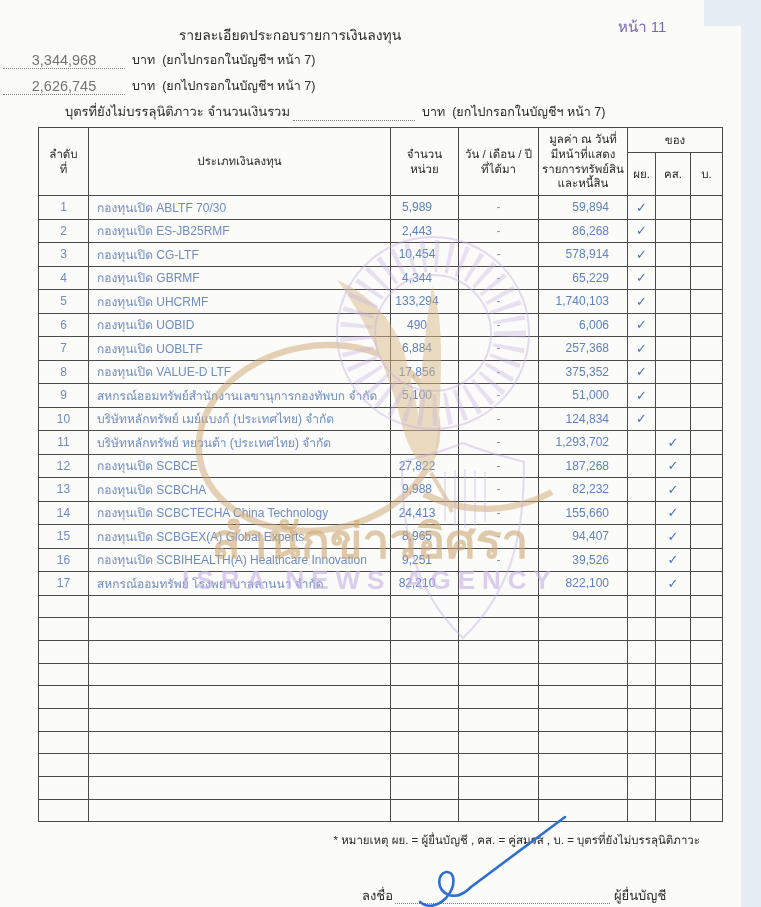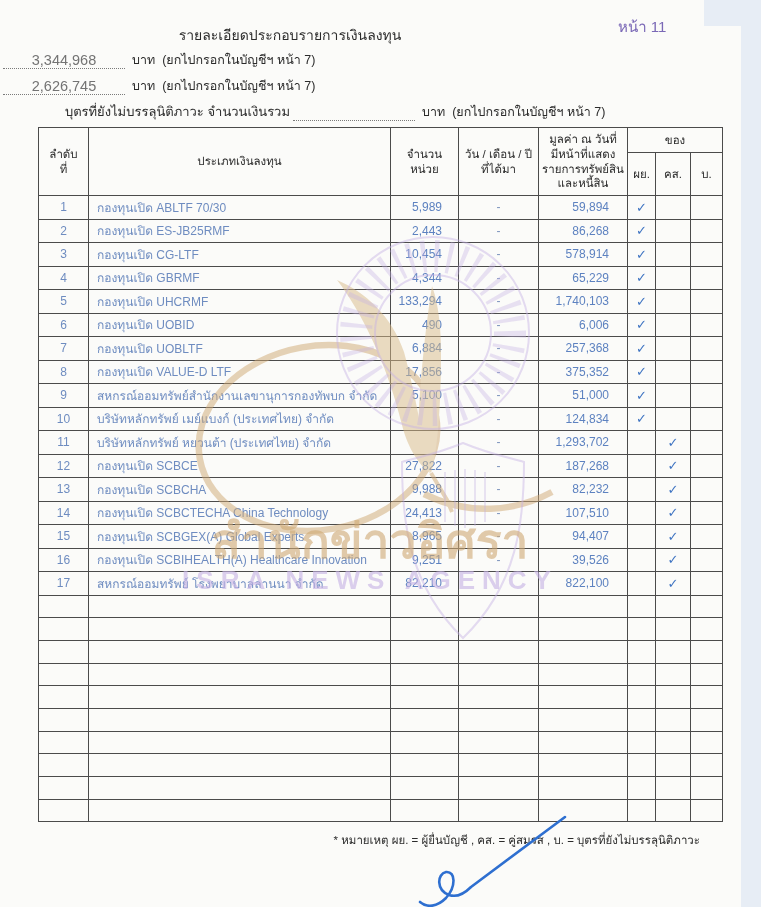--- a/index.html
+++ b/index.html
@@ -31,21 +31,21 @@
   table { border:1.6px solid #3f3f3f; }
   th { font-weight:normal; font-size:11.5px; color:#2b2b2b; white-space:pre-line;
        line-height:1.3; vertical-align:middle; text-align:center; padding:1px 2px; }
   tr.hrow1 { height:25px; }
   tr.hrow2 { height:43px; }
   tr.data-row { height:23.5px; }
   tr.empty-row { height:22.7px; }
   td { font-size:12px; color:#5d82c0; vertical-align:middle; }
   .c-no    { text-align:center; color:#6e8cc0; }
   .c-name  { padding:0 4px 0 8px; color:#6e8cc0; white-space:nowrap; }
-  .c-units { text-align:right; padding-right:16px;margin-top:36px; }
+  .c-units { text-align:center; padding-right:16px;margin-top:36px; }
   .c-date  { text-align:center; color:#7d94bd; }
   .c-value { text-align:right; padding-right:18px; }
   .c-chk   { text-align:center; color:#3f74c2; font-size:13px; }
 
   .footnote { left:0; top:831px; width:700px; text-align:right; font-size:11.5px; color:#2b2b2b; }
   .footnote .fn-label { }
 
   .sig-line { position:absolute; left:362px; top:886px; display:flex; align-items:flex-end; height:20px; font-size:13px; }
   .sig-dots { width:215px; margin:0 2px 2px 2px; border-bottom:1.6px dotted #7a7a7a; }
   .sig-suffix { padding-left:2px; }
@@ -258,21 +258,21 @@
             <td class="c-value">82,232</td>
             <td class="c-chk"></td>
             <td class="c-chk">✓</td>
             <td class="c-chk"></td>
           </tr>
           <tr class="data-row">
             <td class="c-no">14</td>
             <td class="c-name">กองทุนเปิด SCBCTECHA China Technology</td>
             <td class="c-units">24,413</td>
             <td class="c-date">-</td>
-            <td class="c-value">107,510</td>
+            <td class="c-value">155,660</td>
             <td class="c-chk"></td>
             <td class="c-chk">✓</td>
             <td class="c-chk"></td>
           </tr>
           <tr class="data-row">
             <td class="c-no">15</td>
             <td class="c-name">กองทุนเปิด SCBGEX(A) Global Experts</td>
             <td class="c-units">8,965</td>
             <td class="c-date">-</td>
             <td class="c-value">94,407</td>
@@ -420,18 +420,23 @@
       <path d="M 445 472 V 522 M 455 470 V 526 M 465 469 V 528 M 475 470 V 526 M 485 472 V 522" stroke-width="1.5"></path>
     </g>
     <text class="wm-text1" x="370" y="558" font-size="48" fill="#cfa873" opacity="0.6" text-anchor="middle">สำนักข่าวอิศรา</text>
     <text class="wm-text2" x="370" y="589" font-size="26" fill="#c6b2e4" opacity="0.62" text-anchor="middle">ISRA NEWS AGENCY</text>
   </svg>
 
   <div class="abs footnote">
     <span>* </span><span class="fn-label">หมายเหตุ</span><span> ผย. = ผู้ยื่นบัญชี , คส. = คู่สมรส , บ. = บุตรที่ยังไม่บรรลุนิติภาวะ</span>
   </div>
 
+  <div class="sig-line">
+    <span>ลงชื่อ</span>
+    <span class="sig-dots"></span>
+    <span class="sig-suffix">ผู้ยื่นบัญชี</span>
+  </div>
 
   <svg class="overlay" width="761" height="907" viewBox="0 0 761 907">
     <path d="M 420 902 C 427 908 437 907 446 898 C 456 887 456 871 446 872 C 437 874 436 890 449 895 C 458 898 466 892 471 887 L 565 817" stroke="#2e6fd0" stroke-width="2.6" fill="none" stroke-linecap="round" stroke-linejoin="round"></path>
   </svg>
 
 </div>
 
 </body></html>

